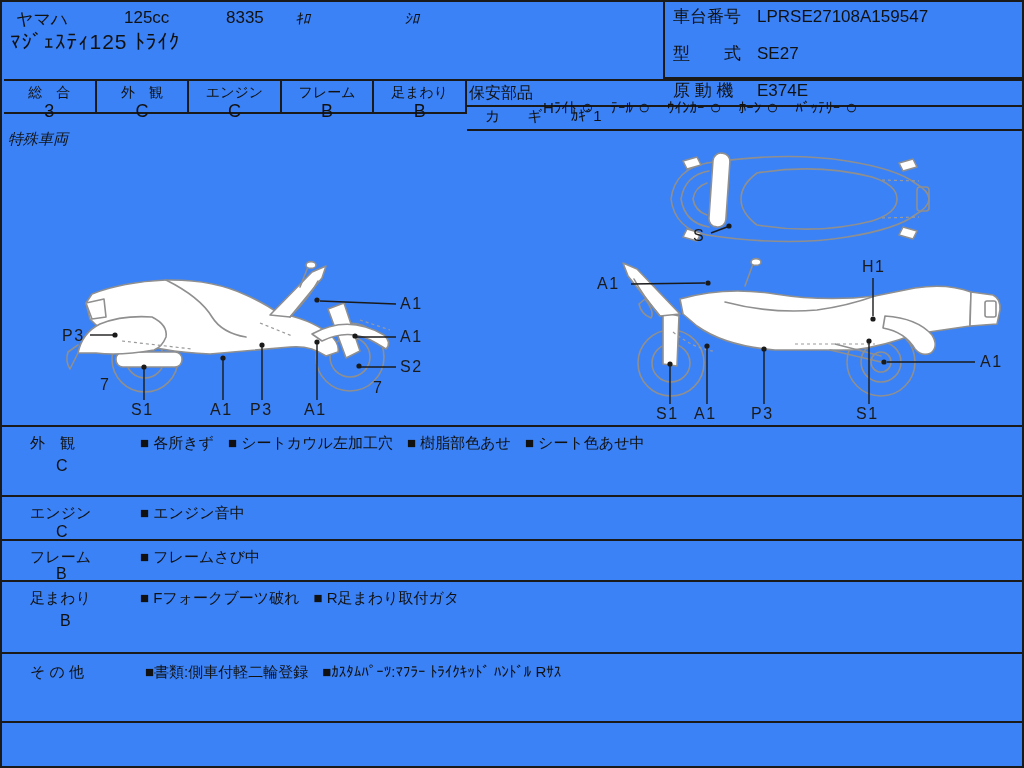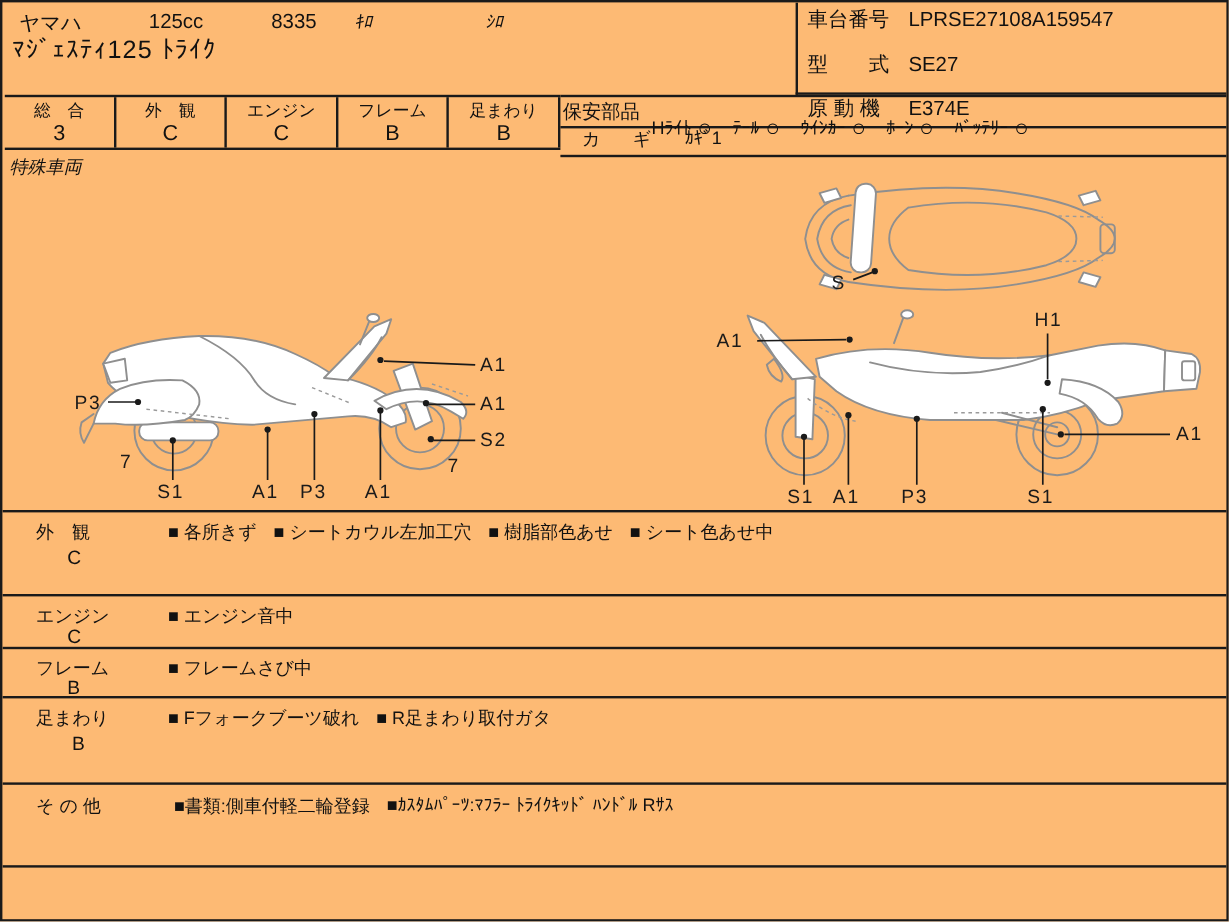--- a/index.html
+++ b/index.html
@@ -1,35 +1,35 @@
 <!DOCTYPE html>
 <html><head>
 <meta charset="utf-8">
 <style>
   * { margin:0; padding:0; box-sizing:border-box; }
   html,body { background:#e8e8e8; }
   body { font-family:"Liberation Sans","DejaVu Sans",sans-serif; color:#111; }
   .page {
-    position:relative; width:1024px; height:768px; background:#fdba74;
+    position:relative; width:1024px; height:768px; background:#3b82f6;
     border:2px solid #1a1a1a; overflow:hidden;
   }
   .abs { position:absolute; }
   .t17 { font-size:17px; }
   .t15 { font-size:15px;font-style:italic; }
   .t20 { font-size:21px; letter-spacing:1px; }
 
   
   .vin-box { left:661px; top:0; width:361px; height:77px;
     border-left:2px solid #1a1a1a; border-bottom:2px solid #1a1a1a;
     padding:4px 6px 0 8px; display:flex; flex-direction:column; gap:15px; }
   .vin-row { display:flex; font-size:17px; line-height:22px; }
   .vin-label { width:84px; flex:none; }
 
   
-  .ratings { left:2px; top:77px; width:463px; height:46px; display:flex;
+  .ratings { left:2px; top:77px; width:463px; height:35px; display:flex;
     border-top:2px solid #1a1a1a; border-bottom:2px solid #1a1a1a;justify-content:flex-end; }
   .rate-cell { flex:1; border-right:2px solid #1a1a1a; text-align:center; padding-top:3px; }
   .rate-label { font-size:14px; line-height:16px; }
   .rate-value { font-size:18px; line-height:22px; }
 
   
   .safety { left:465px; top:77px; width:557px; height:52px;
     border-top:2px solid #1a1a1a; border-bottom:2px solid #1a1a1a; }
   .safety-row1 { height:26px; border-bottom:2px solid #1a1a1a;
     display:flex; align-items:center; padding-left:2px; font-size:15px; }

